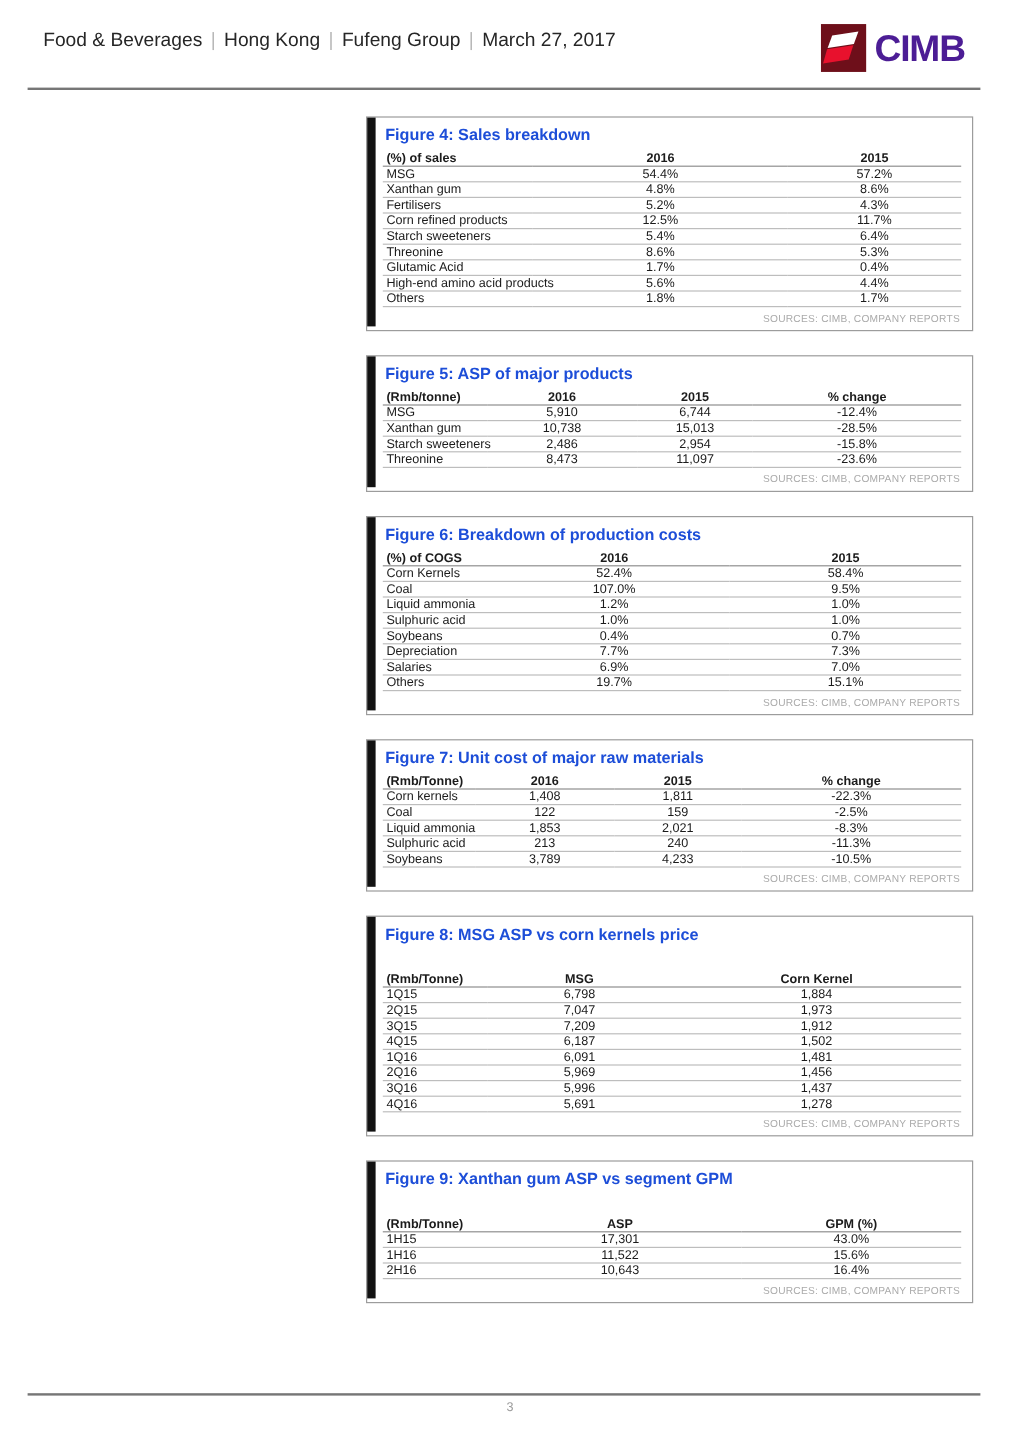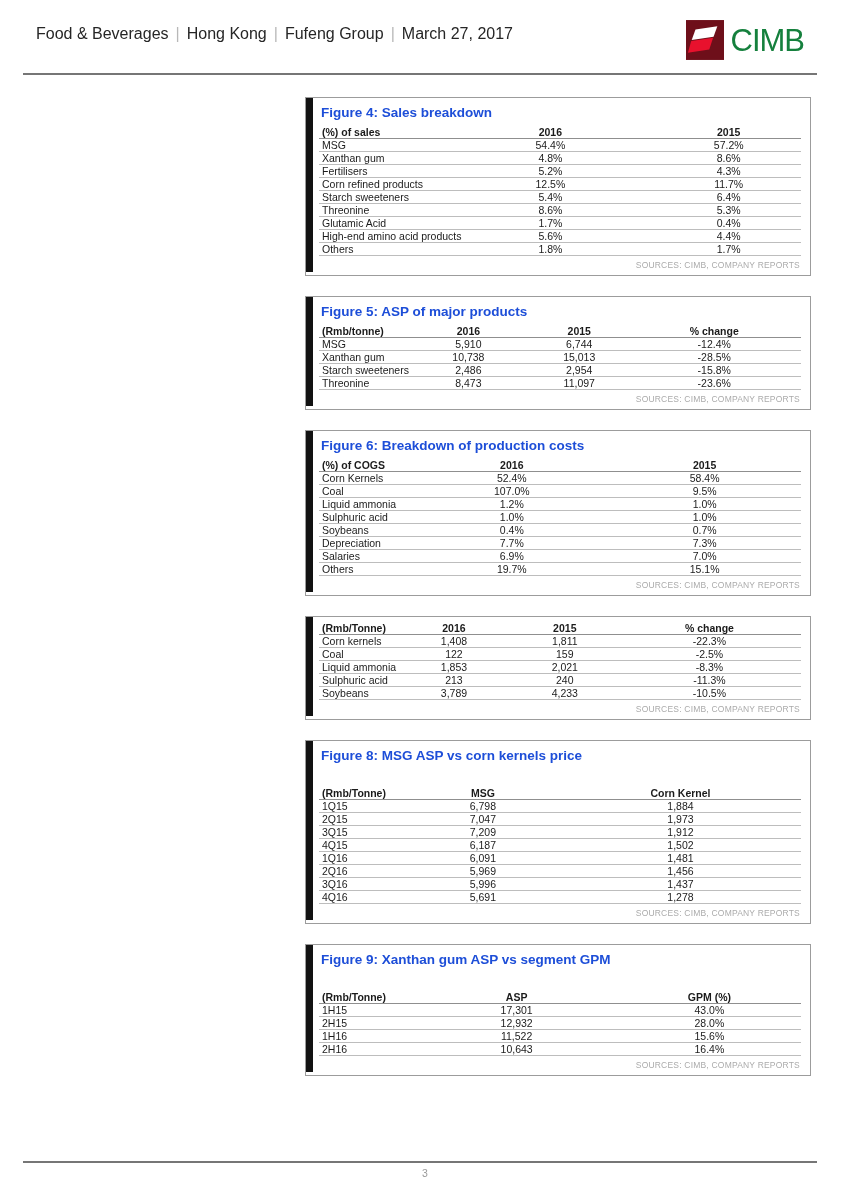--- a/index.html
+++ b/index.html
@@ -12,21 +12,21 @@
   
   .breadcrumb {
     position:absolute; left:36px; top:25px;
     font-size:16px; color:#262626; white-space:nowrap;
   }
   .breadcrumb .sep { color:#b8b8b8; margin:0 7px; }
 
   .logo { position:absolute; top:20px; right:46px; display:flex; align-items:center; }
   .logo-icon { display:block; }
   .logo-text {
-    font-size:31px; font-weight:normal; color:#15803d;
+    font-size:31px; font-weight:bold; color:#4c1d95;
     letter-spacing:-1px; line-height:1; margin-left:7px;
   }
 
   .top-rule {
     position:absolute; left:23px; right:33px; top:73px;
     height:2px; background:#767676;
   }
 
   
   .figures { position:absolute; left:305px; top:97px; width:506px; }
@@ -272,20 +272,21 @@
             </tr>
           </tbody>
         </table>
       <div class="source">SOURCES: CIMB, COMPANY REPORTS</div>
     </div>
   </section>
 
   <section class="figure-box">
     <div class="bar"></div>
     <div class="figure-inner">
+      <h2 class="figure-title">Figure 7: Unit cost of major raw materials</h2>
       <table class="fig-table">
         <colgroup>
             <col style="width:16%">
             <col style="width:24%">
             <col style="width:22%">
             <col style="width:38%">
           </colgroup>
       <thead>
             <tr>
               <th>(Rmb/Tonne)</th>
@@ -412,25 +413,20 @@
               <th>GPM (%)</th>
             </tr>
           </thead>
           <tbody>
             <tr>
               <td>1H15</td>
               <td>17,301</td>
               <td>43.0%</td>
             </tr>
             <tr>
-              <td>2H15</td>
-              <td>12,932</td>
-              <td>28.0%</td>
-            </tr>
-            <tr>
               <td>1H16</td>
               <td>11,522</td>
               <td>15.6%</td>
             </tr>
             <tr>
               <td>2H16</td>
               <td>10,643</td>
               <td>16.4%</td>
             </tr>
           </tbody>

